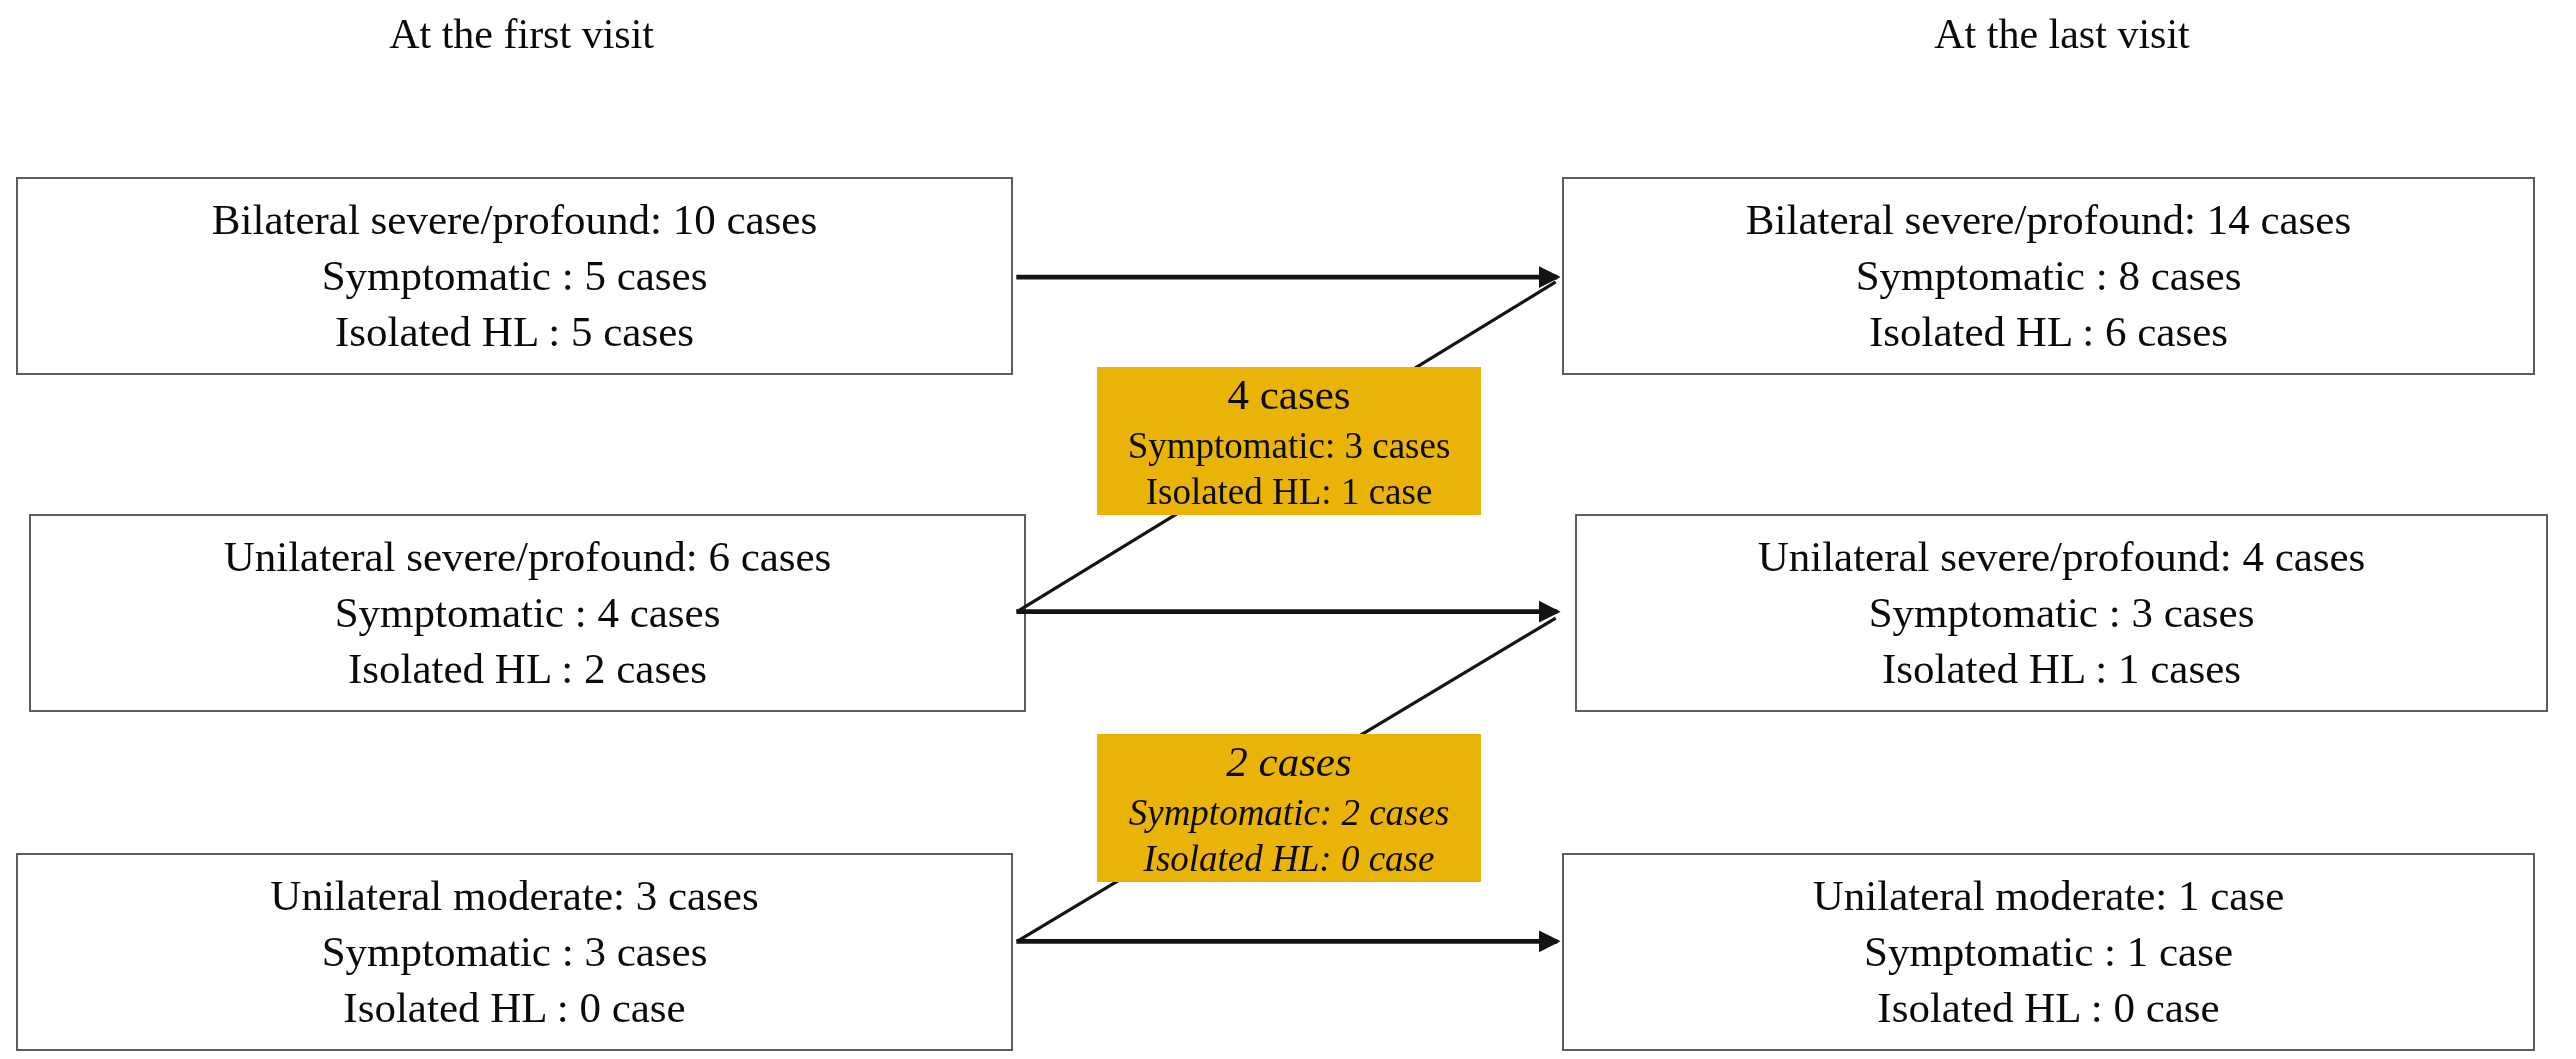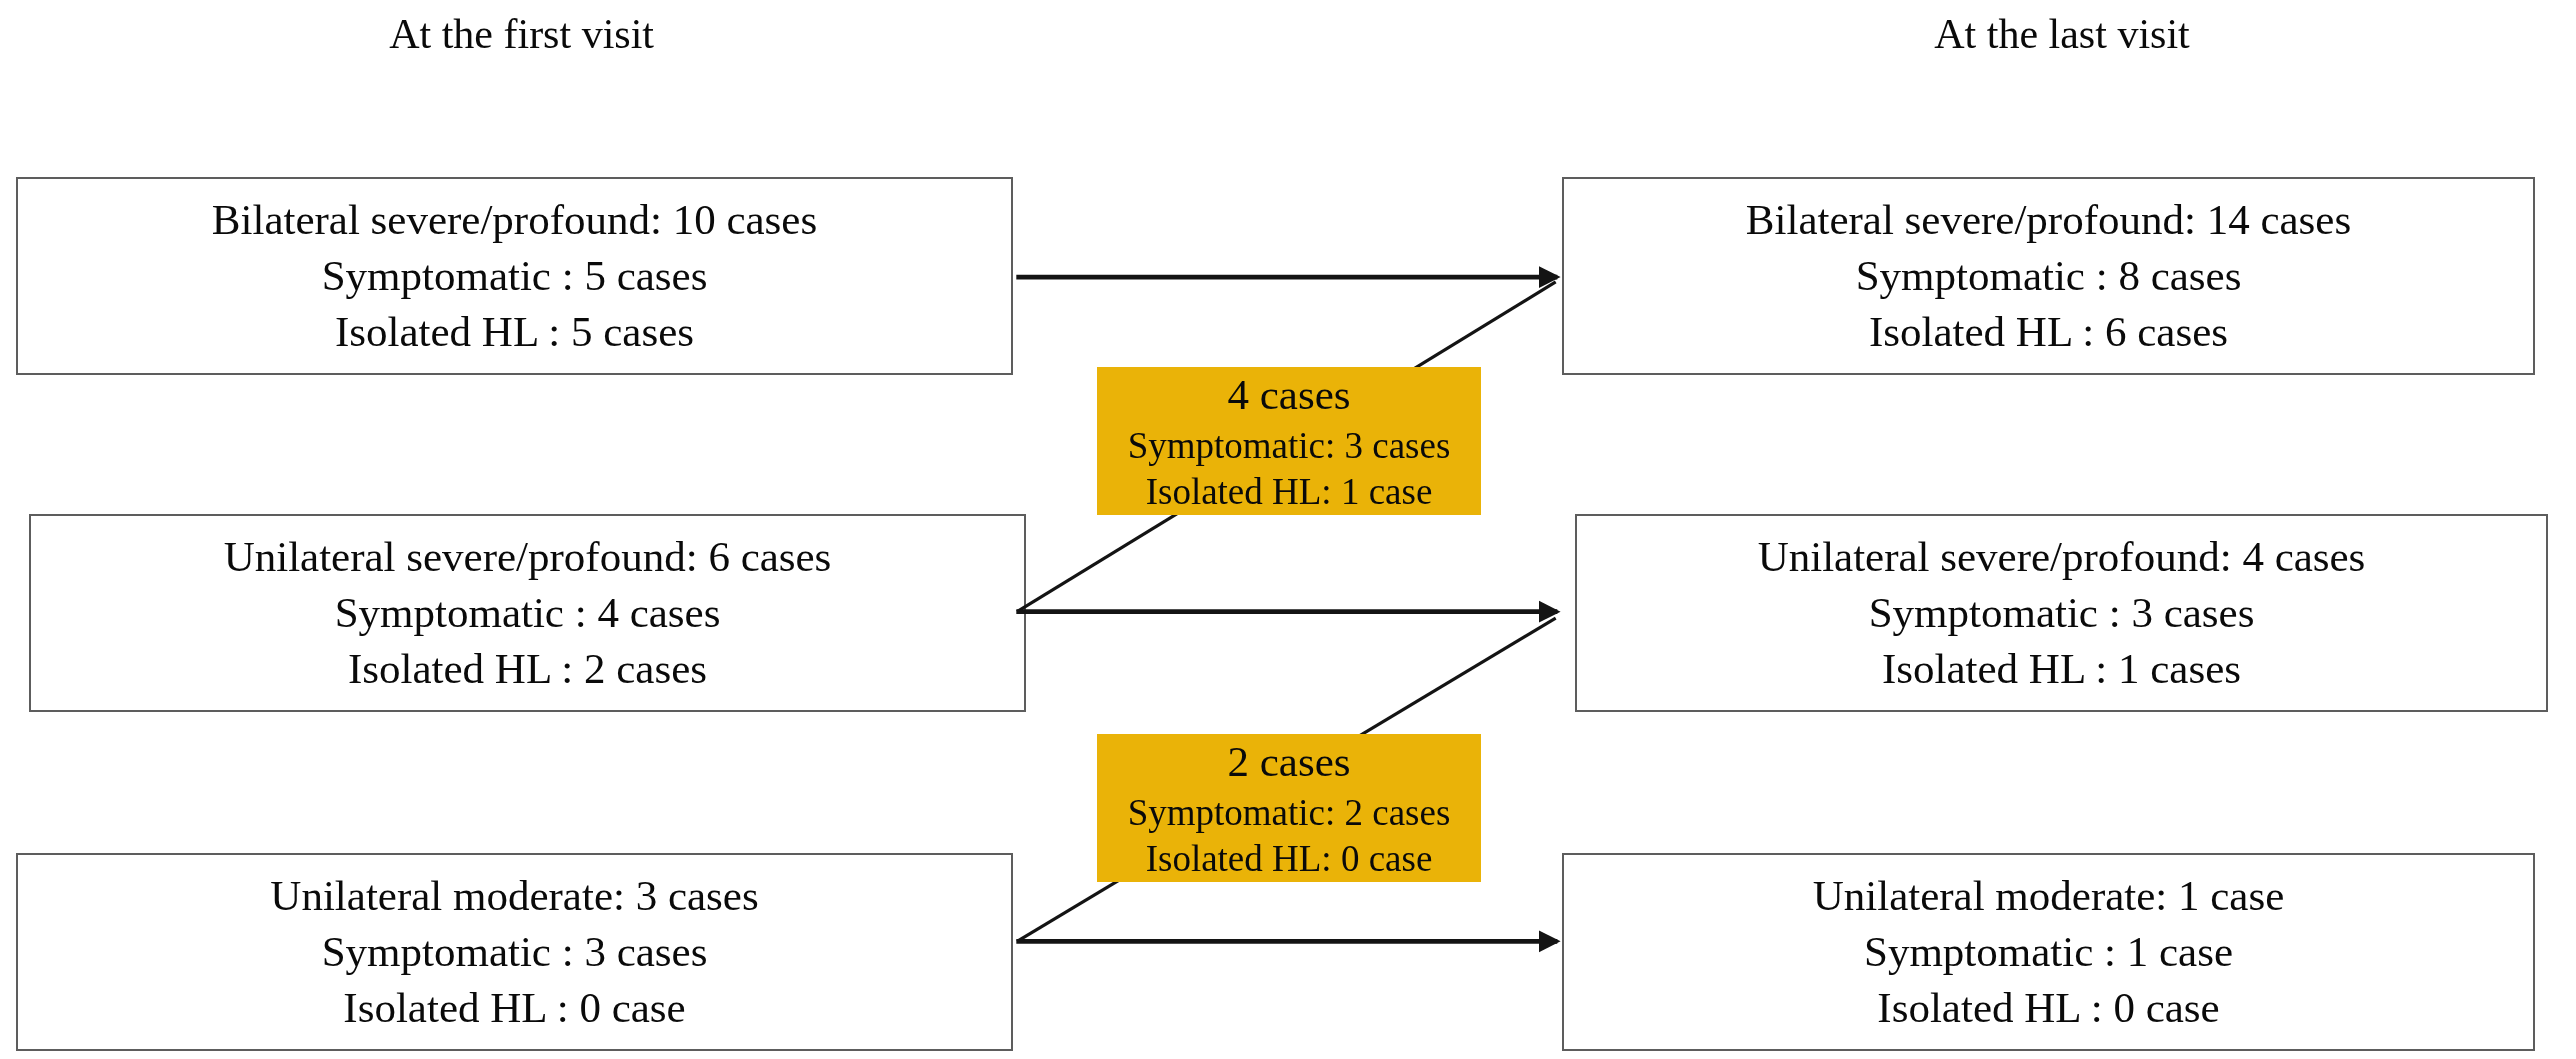--- a/index.html
+++ b/index.html
@@ -56,21 +56,21 @@
   }
   .transition-label {
     position: absolute;
     left: 1097px;
     width: 384px;
     background: #eab308;
     text-align: center;
     z-index: 3;
   }
   .transition-label.first  { top: 367px; }
-  .transition-label.second { top: 734px; }
+  .transition-label.second { top: 734px; font-style: italic; }
   .transition-count {
     font-size: 43px;
     line-height: 56px;
     color: #0a0a0a;
     white-space: nowrap;
   }
   .transition-sub {
     font-size: 37px;
     line-height: 46px;
     color: #0a0a0a;

